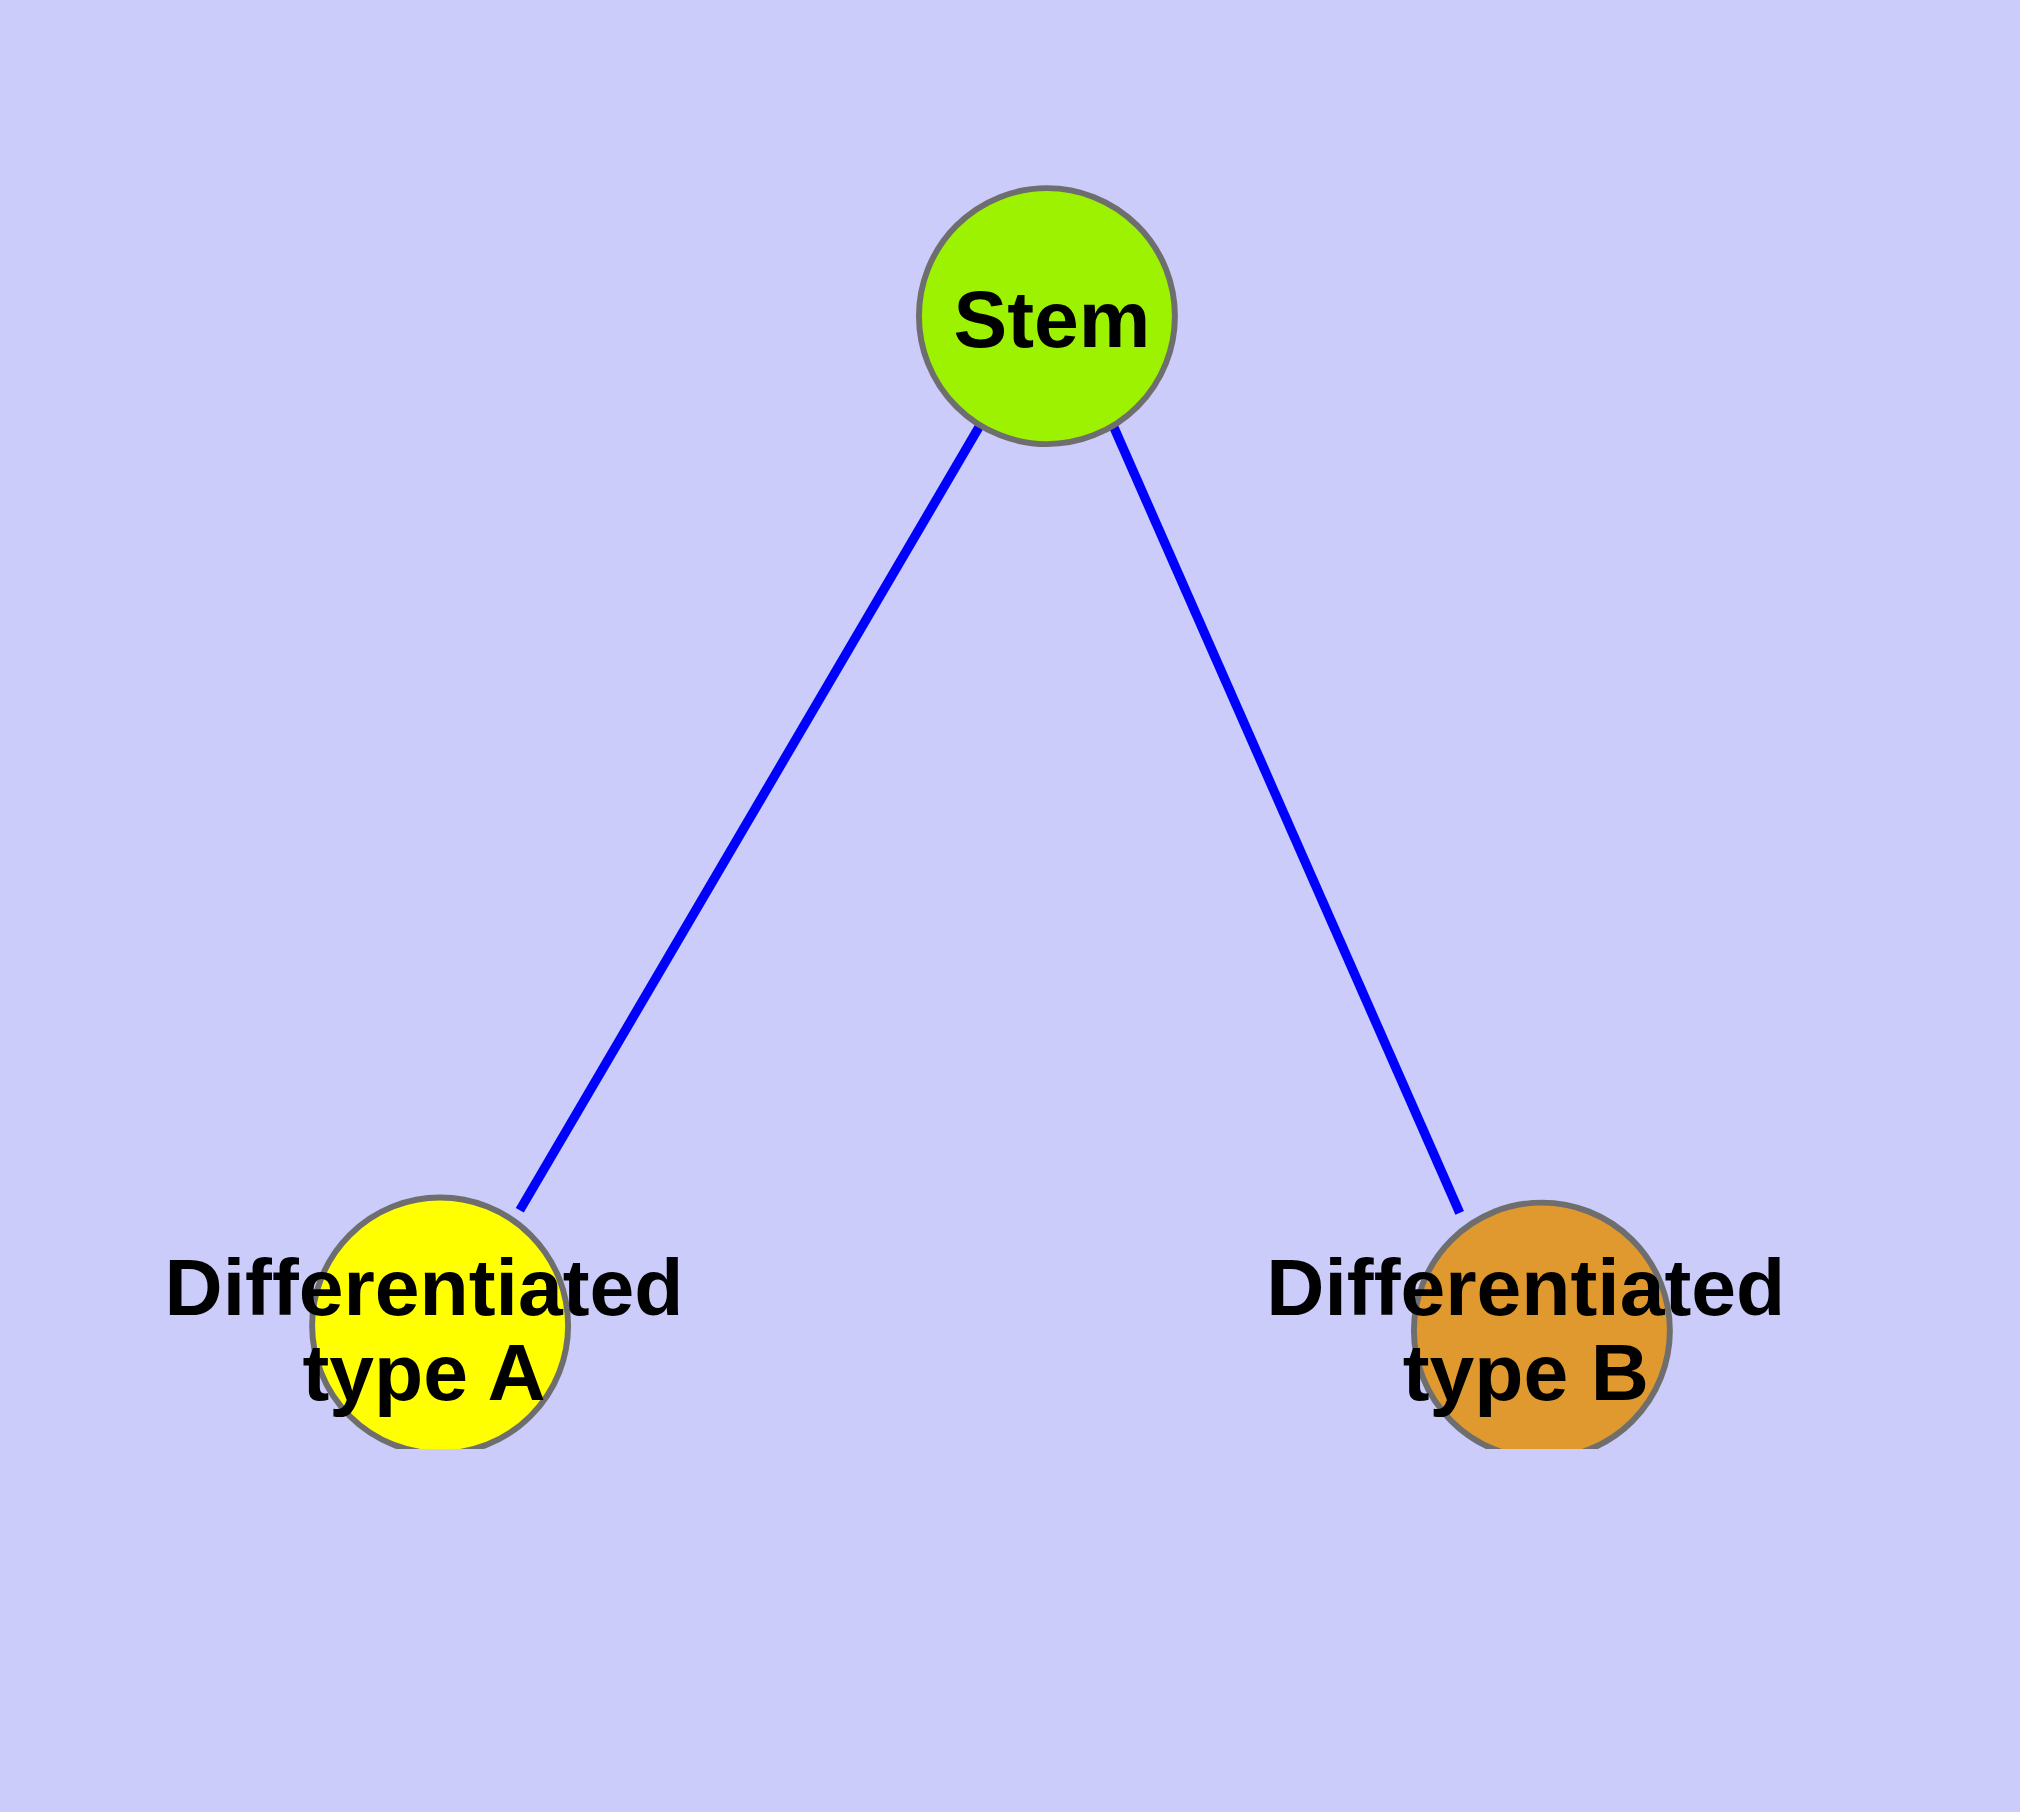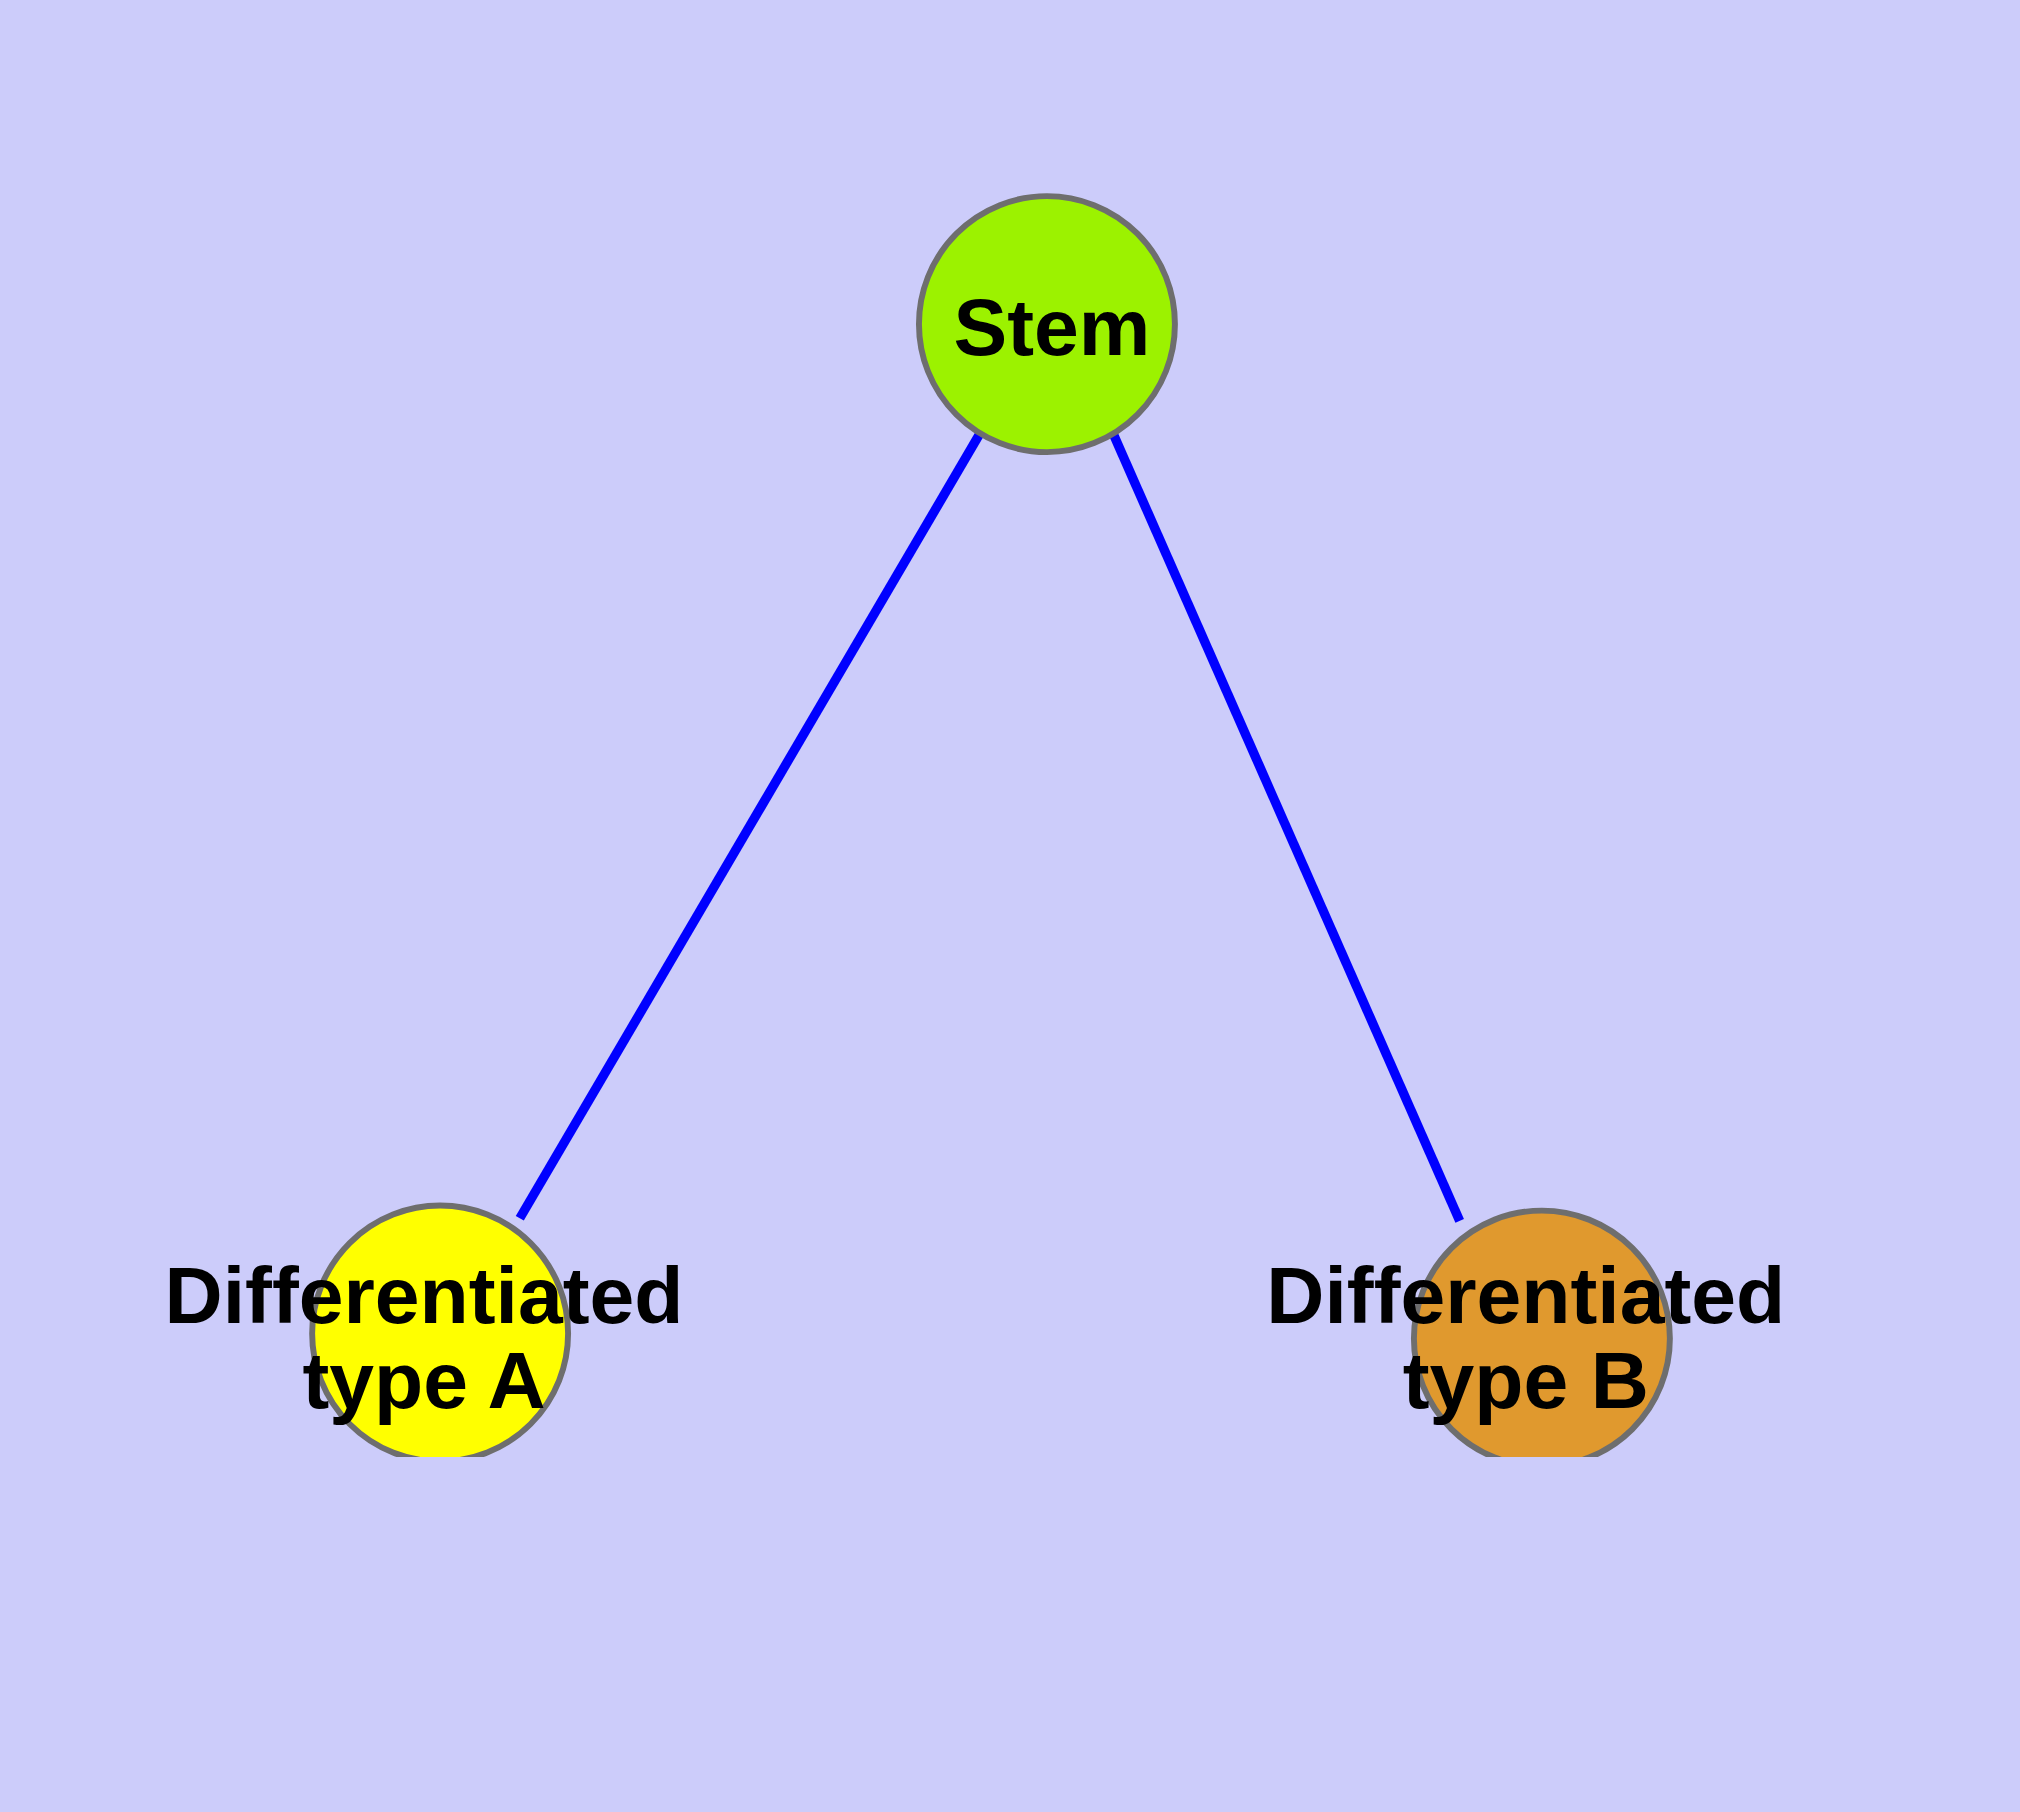--- a/index.html
+++ b/index.html
@@ -35,21 +35,21 @@
     font-family: "Liberation Sans", sans-serif;
     font-weight: bold;
     fill: #000000;
     text-anchor: middle;
     dominant-baseline: alphabetic;
   }
 </style>
 </head>
 <body style="background: rgb(204, 204, 250);">
 
-<div id="canvas" style="background: rgb(204, 204, 250); width: 2021px; height: 1449px; margin-top: 8px;">
+<div id="canvas" style="background: rgb(204, 204, 250); width: 2021px; height: 1449px;">
   <svg id="graph-svg" viewBox="0 0 2384 2138">
     <g id="edges-layer">
         <line x1="1156" y1="502" x2="613" y2="1428" stroke="#0000ff" stroke-width="11" class="edge-line"></line>
         <line x1="1313" y1="502" x2="1722" y2="1431" stroke="#0000ff" stroke-width="11" class="edge-line"></line>
       </g>
     <g id="nodes-layer">
         <circle cx="1235" cy="373" r="151" fill="#9cf200" stroke="#6e6e6e" stroke-width="7" class="node-circle"></circle>
         <circle cx="519" cy="1564" r="151" fill="#ffff00" stroke="#6e6e6e" stroke-width="7" class="node-circle"></circle>
         <circle cx="1819" cy="1570" r="151" fill="#e0992e" stroke="#6e6e6e" stroke-width="7" class="node-circle"></circle>
       </g>

